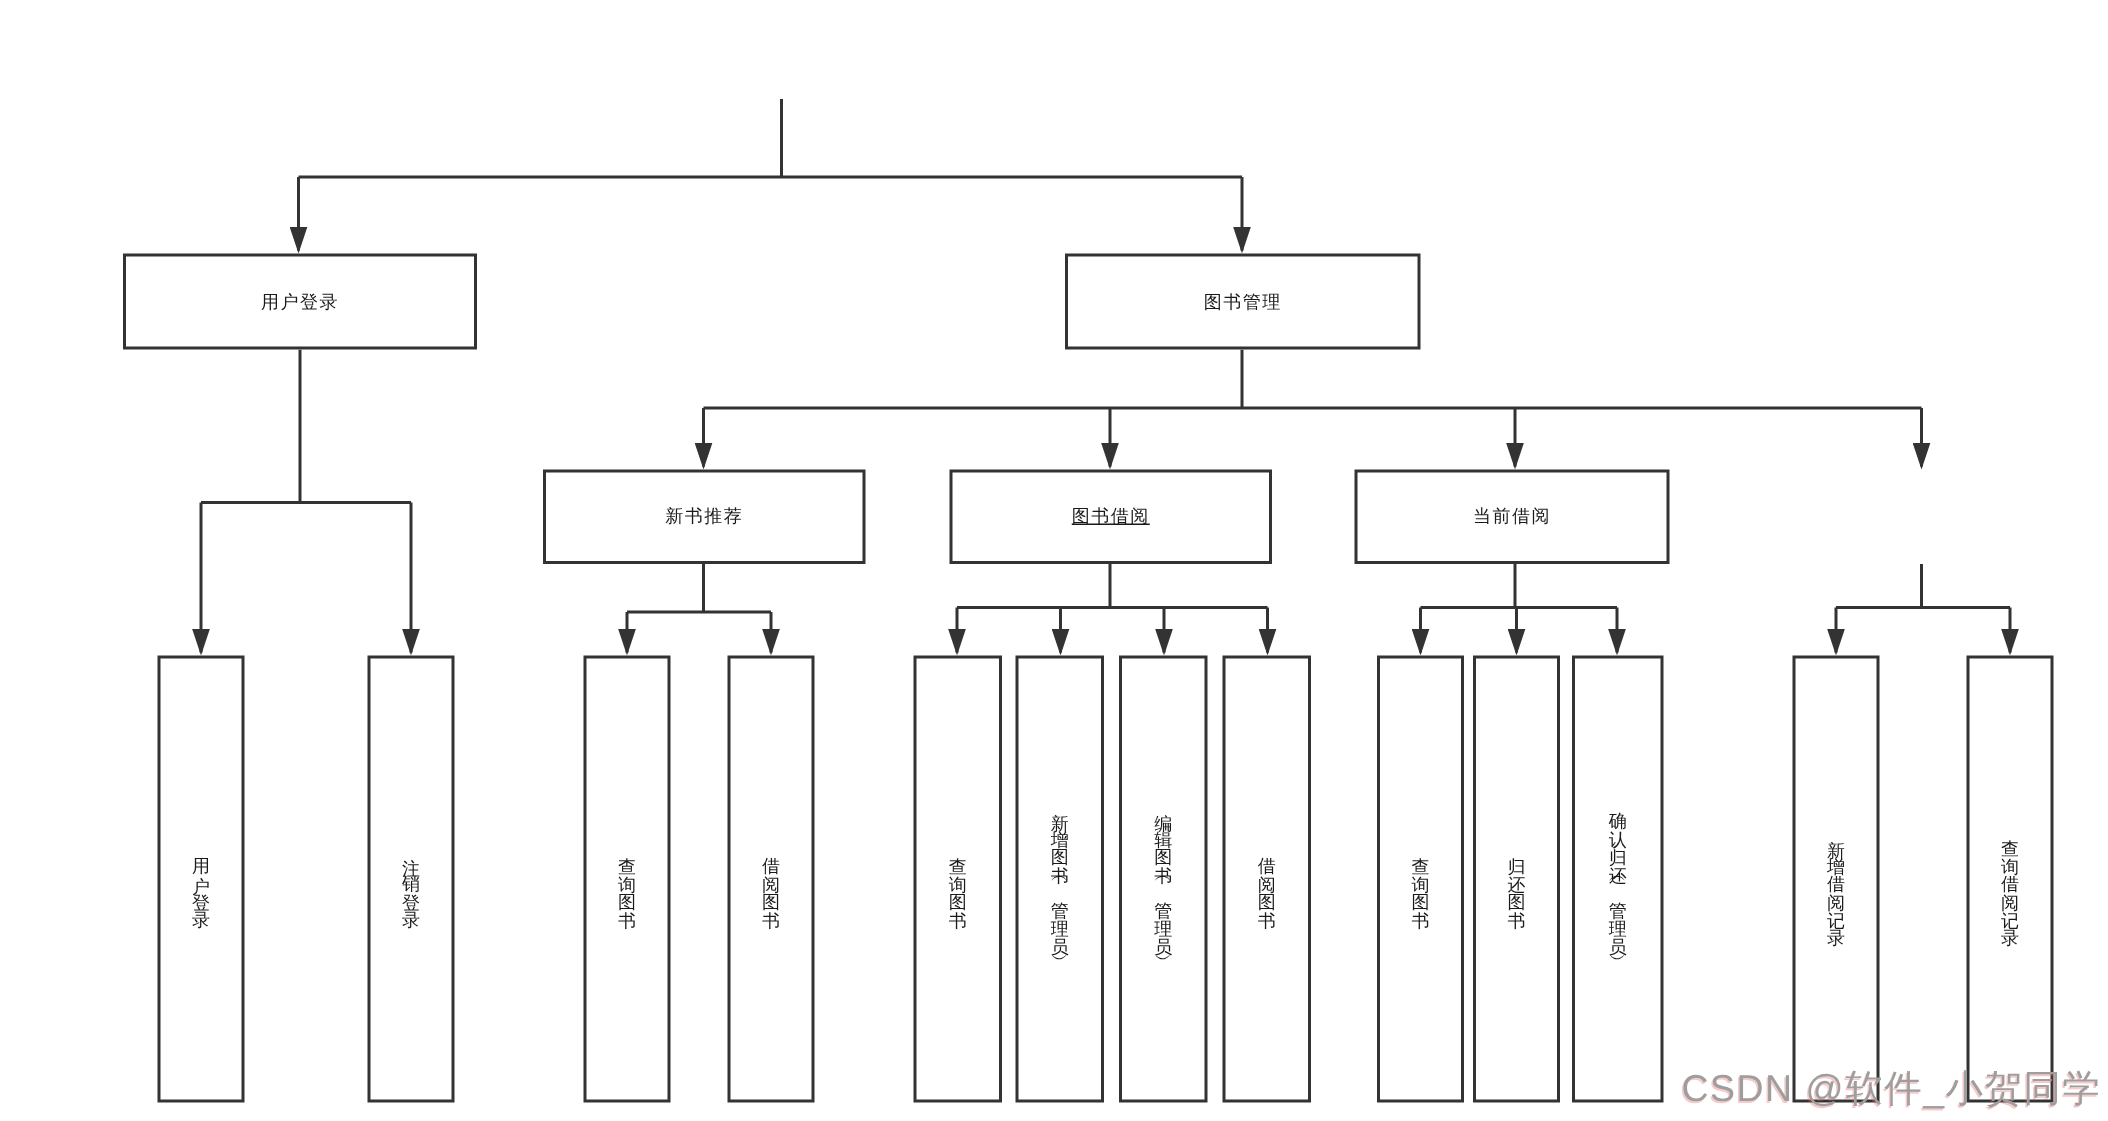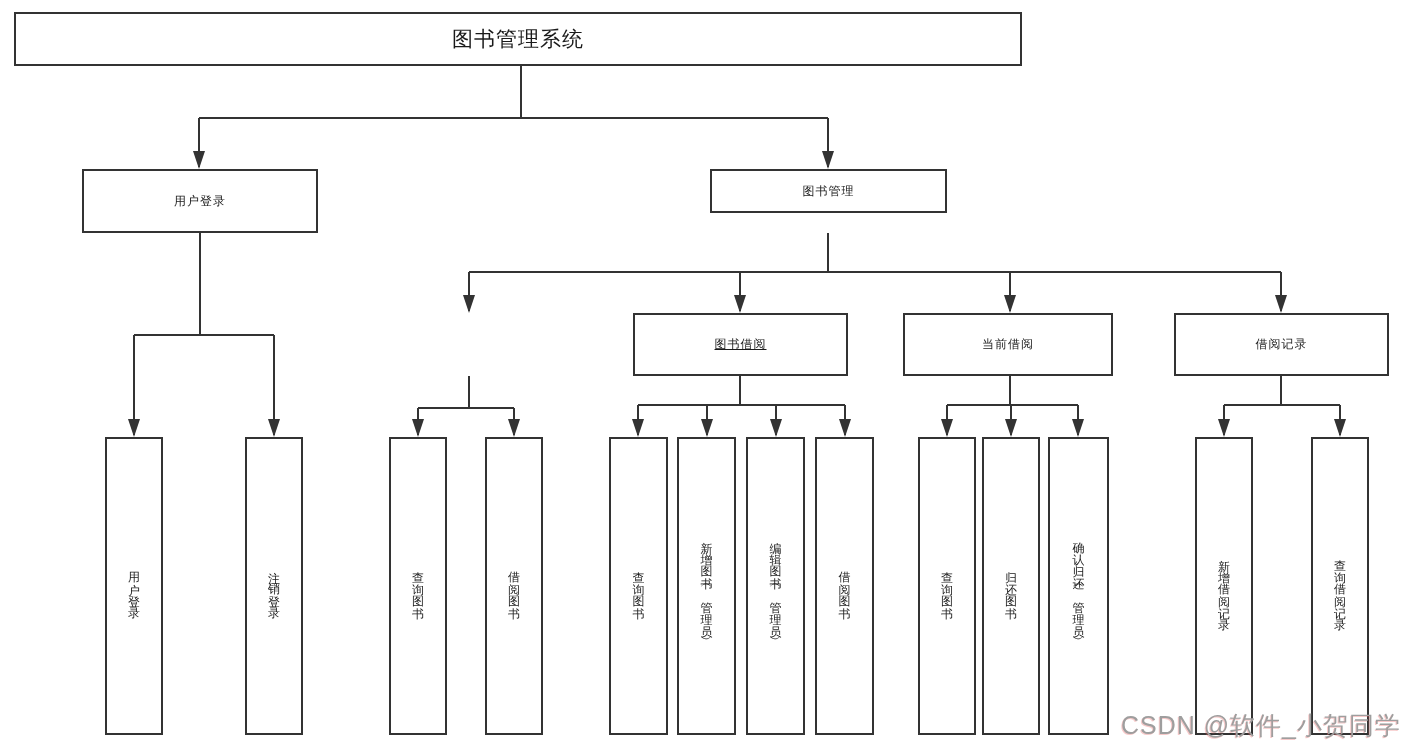--- a/index.html
+++ b/index.html
@@ -89,39 +89,36 @@
       <path d="M1011 405 V435" marker-end="url(#arw)"></path>
       <path d="M1078 405 V435" marker-end="url(#arw)"></path>
 
       <path d="M1281 376 V405"></path>
       <path d="M1224 405 H1340"></path>
       <path d="M1224 405 V435" marker-end="url(#arw)"></path>
       <path d="M1340 405 V435" marker-end="url(#arw)"></path>
     </g>
   </svg>
 
-  <div class="box root" style="left:14px;top:12px;width:1008px;height:54px;">
-    <span>图书管理系统</span>
-  </div>
 
   <div class="box" style="left:82px;top:169px;width:236px;height:64px;">
     <span>用户登录</span>
   </div>
-  <div class="box" style="left:710px;top:169px;width:237px;height:44px;">
+  <div class="box" style="left:710px;top:169px;width:237px;height:64px;">
     <span>图书管理</span>
   </div>
 
+  <div class="box" style="left:362px;top:313px;width:215px;height:63px;">
+    <span>新书推荐</span>
+  </div>
   <div class="box" style="left:633px;top:313px;width:215px;height:63px;text-decoration:underline;">
     <span>图书借阅</span>
   </div>
   <div class="box" style="left:903px;top:313px;width:210px;height:63px;">
     <span>当前借阅</span>
-  </div>
-  <div class="box" style="left:1174px;top:313px;width:215px;height:63px;">
-    <span>借阅记录</span>
   </div>
 
   <div class="box v" style="left:105px;">
     <span>用户登录</span>
   </div>
   <div class="box v" style="left:245px;">
     <span>注销登录</span>
   </div>
 
   <div class="box v" style="left:389px;">

